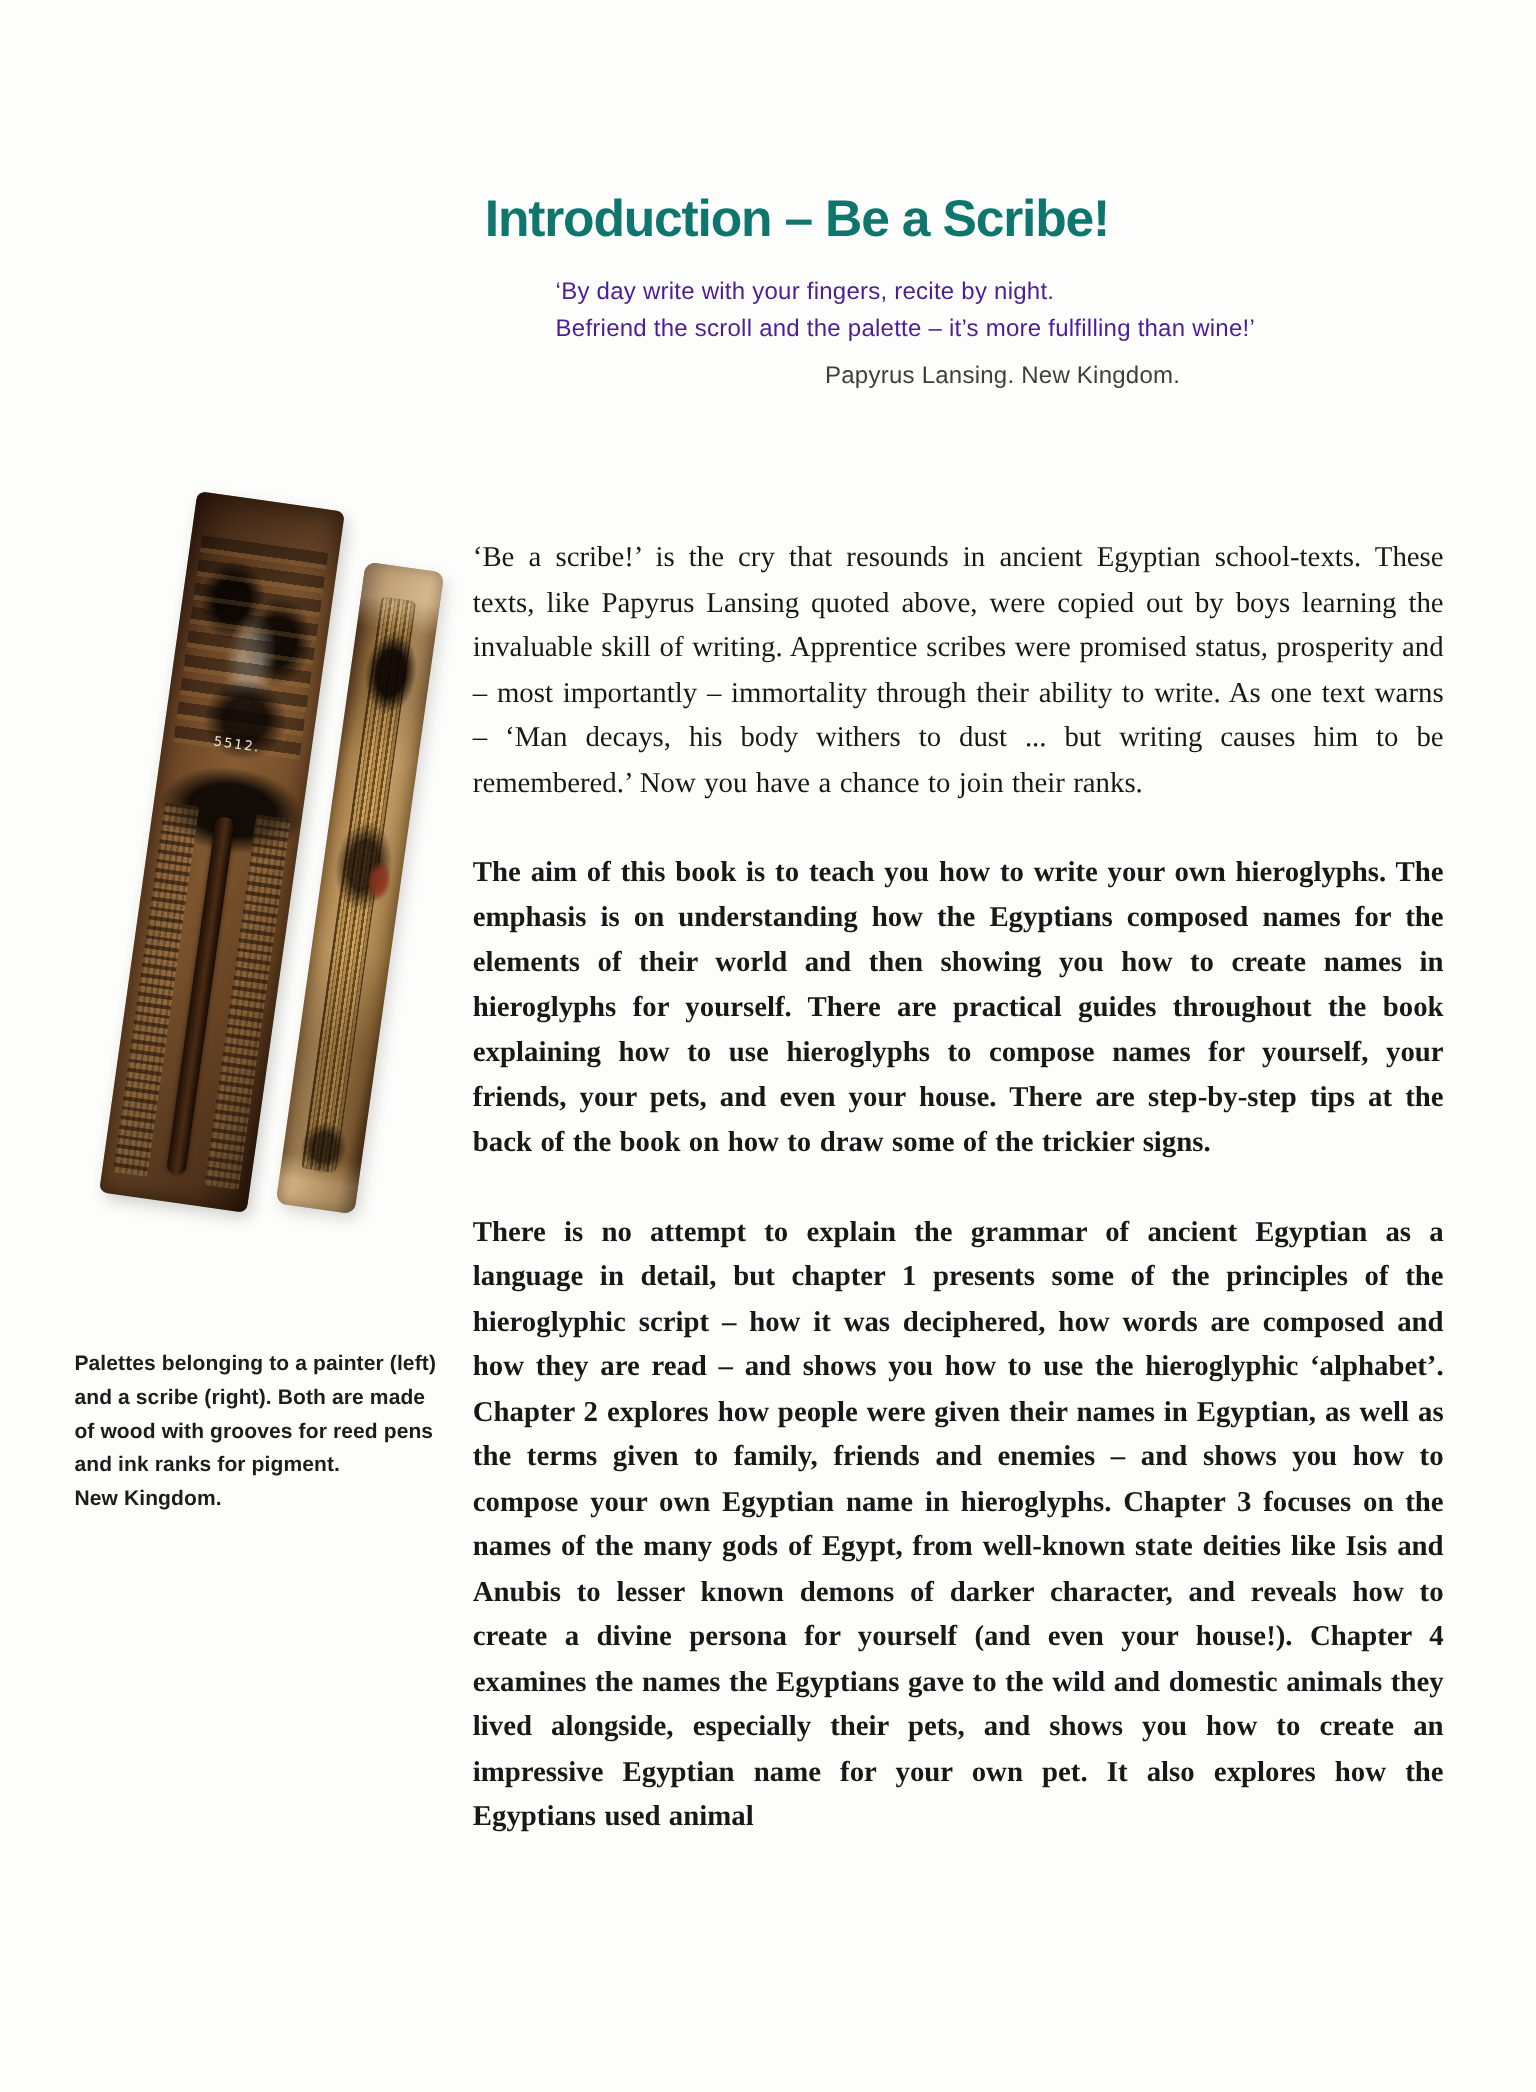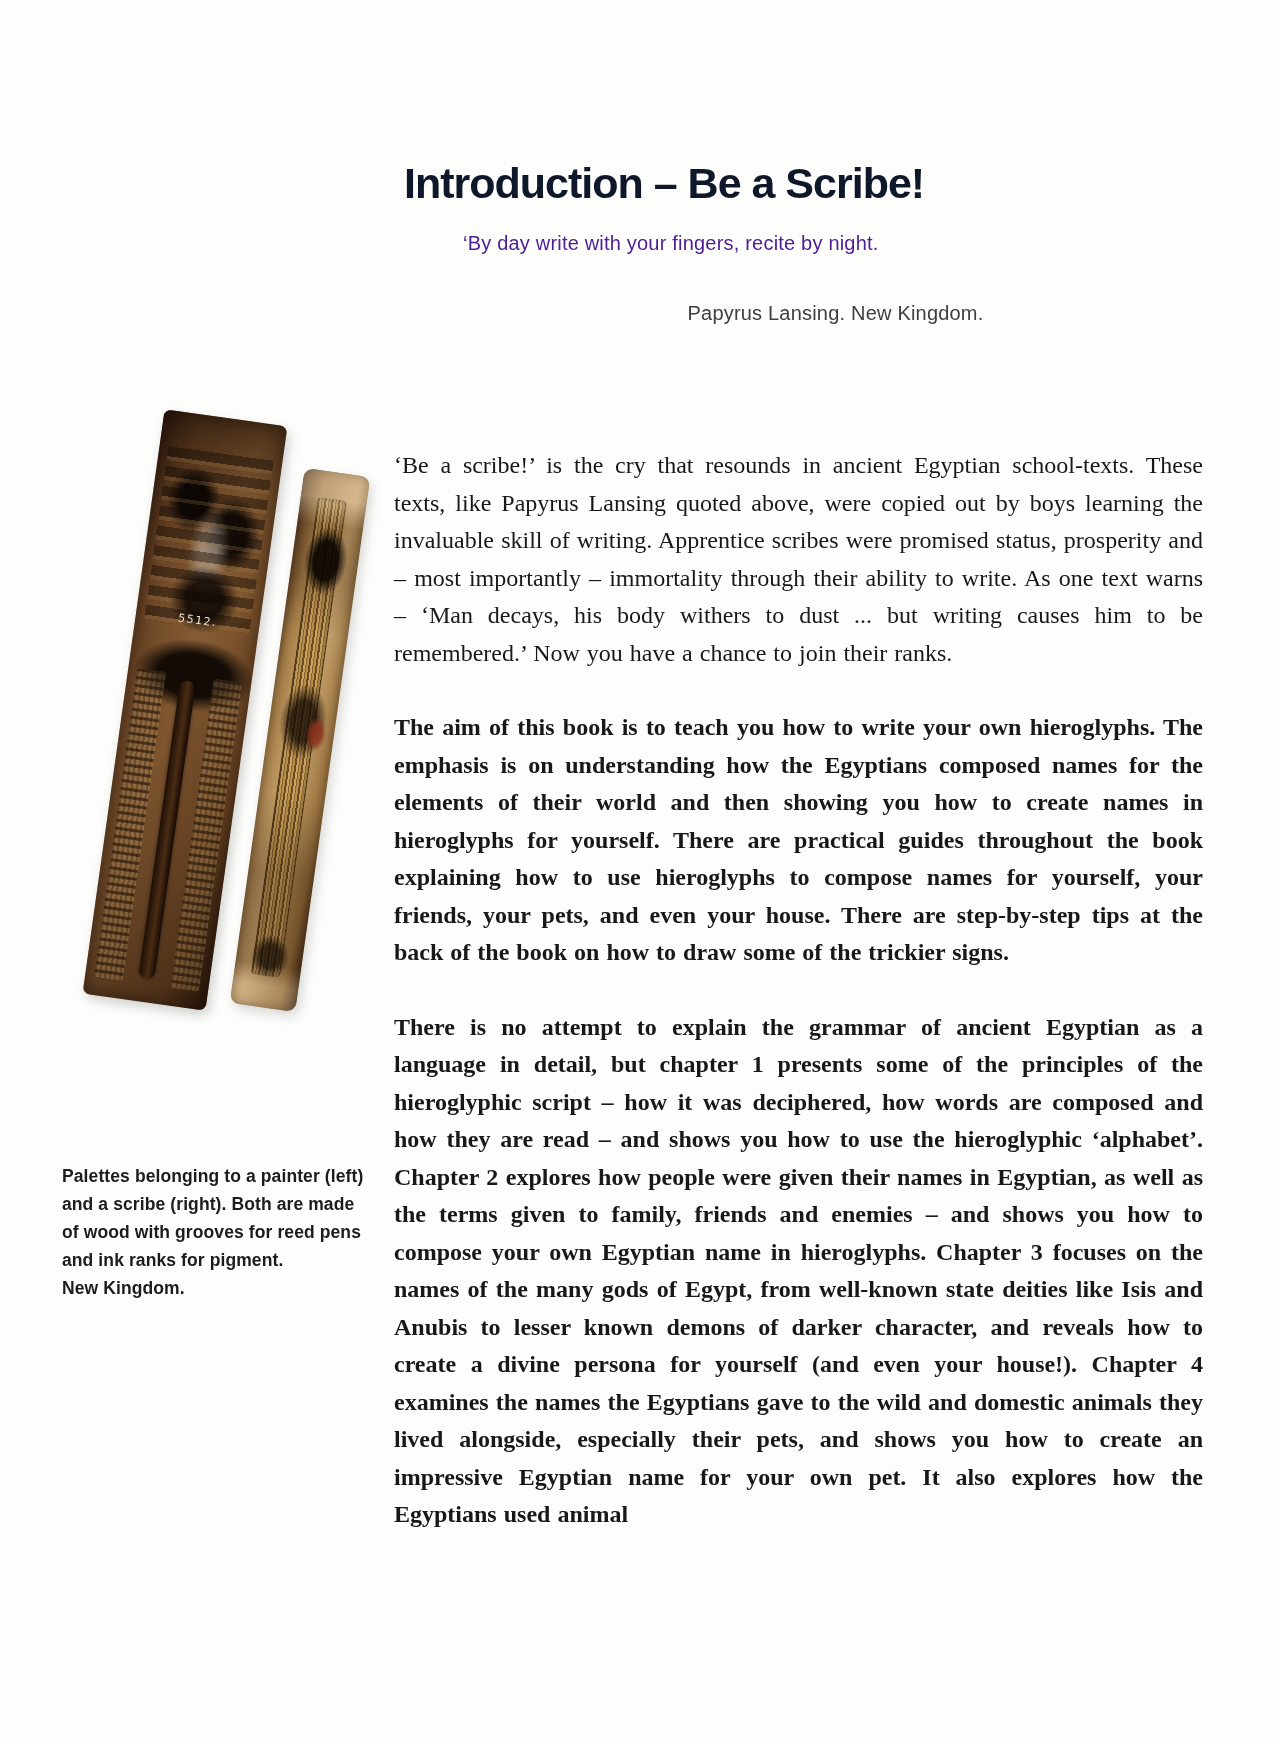--- a/index.html
+++ b/index.html
@@ -9,21 +9,21 @@
     position: relative;
     overflow: hidden;
     font-family: "Liberation Sans", sans-serif;
   }
 
   
   .chapter-title {
     position: absolute; left: 404px; top: 130px;
     font-family: "Liberation Sans", sans-serif;
     font-size: 43px; font-weight: bold; letter-spacing: -1px;
-    color: #0f172a; white-space: nowrap;
+    color: #0f766e; white-space: nowrap;
   }
   .epigraph {
     position: absolute; left: 463px; top: 228px; width: 745px;
     font-size: 20px; line-height: 31px; letter-spacing: .2px;
     color: #4c1d95;
   }
   .epigraph-line { display: block; }
   .epigraph-attribution {
     position: absolute; left: 463px; top: 302px; width: 745px;
     text-align: center; font-size: 20px; letter-spacing: .2px;
@@ -116,34 +116,35 @@
       background: radial-gradient(closest-side, rgba(10,5,2,.92) 42%, rgba(10,5,2,0) 75%); z-index: 2; }
   .blotch-mid { position: absolute; left: 3%; top: 37%; width: 96%; height: 19%; border-radius: 50%;
       background: radial-gradient(closest-side, rgba(18,9,3,.78) 40%, rgba(18,9,3,0) 74%); z-index: 2; }
   .red-smear { position: absolute; left: 52%; top: 44%; width: 42%; height: 9%; border-radius: 50%;
       background: radial-gradient(closest-side, rgba(142,52,30,.85) 38%, rgba(142,52,30,0) 72%); z-index: 2; }
   .blotch-bottom { position: absolute; left: 12%; top: 85%; width: 78%; height: 11%; border-radius: 50%;
       background: radial-gradient(closest-side, rgba(14,7,3,.7) 40%, rgba(14,7,3,0) 74%); z-index: 2; }
 
   
   .figure-caption {
-    position: absolute; left: 62px; top: 1162px; width: 310px;
+    position: absolute; left: 62px; top: 1122px; width: 310px;
     font-family: "Liberation Sans", sans-serif;
     font-size: 17.5px; font-weight: bold; line-height: 28px;
     color: #1c1c1c; letter-spacing: .1px;
   }
   .caption-line { display: block; }
 </style>
 </head>
 <body>
 
 <h1 class="chapter-title">Introduction – Be a Scribe!</h1>
 
 <div class="epigraph">
   <span class="epigraph-line">‘By day write with your fingers, recite by night.</span>
+  <span class="epigraph-line">Befriend the scroll and the palette – it’s more fulfilling than wine!’</span>
 </div>
 <div class="epigraph-attribution">Papyrus Lansing. New Kingdom.</div>
 
 <div class="figure">
   <div class="palette palette-left">
     <div class="ink-blotch b1"></div>
     <div class="ink-blotch b2"></div>
     <div class="smudge"></div>
     <div class="carve-rows"></div>
     <div class="ink-blotch b3"></div>

